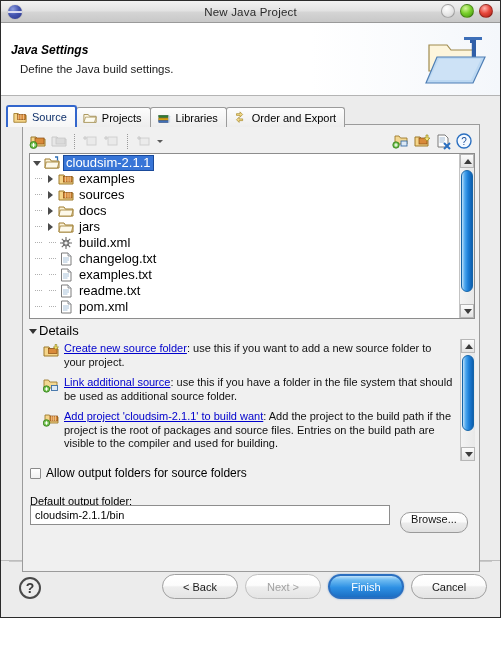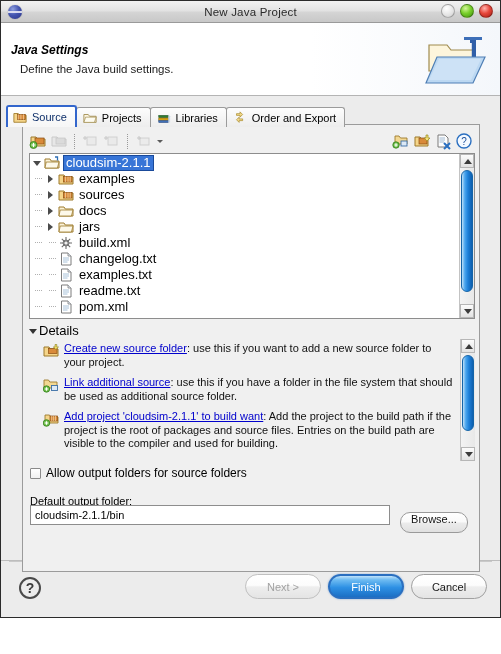--- a/index.html
+++ b/index.html
@@ -843,20 +843,23 @@
       <div class="browse-btn">
         <span>Browse...</span>
       </div>
 
     </div>
   </div>
 
   <div class="footer">
     <div class="help-btn">?</div>
     <div class="btnrow">
+      <div class="dlg-btn">
+        <span>&lt; Back</span>
+      </div>
       <div class="dlg-btn disabled">
         <span>Next &gt;</span>
       </div>
       <div class="dlg-btn default">
         <span>Finish</span>
       </div>
       <div class="dlg-btn">
         <span>Cancel</span>
       </div>
     </div>

